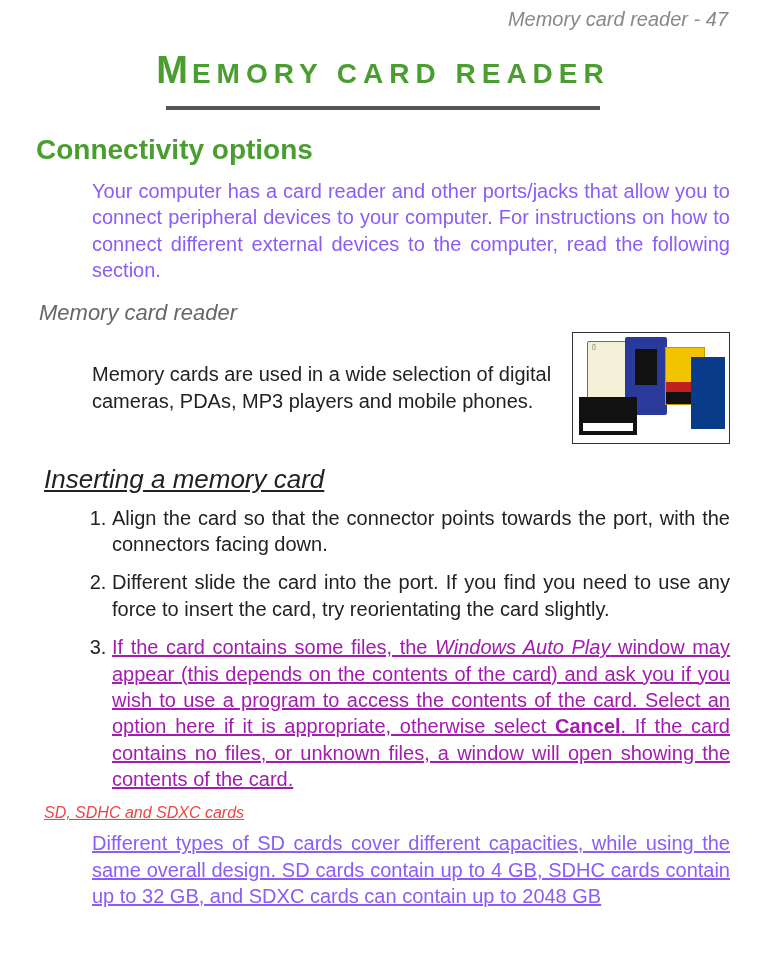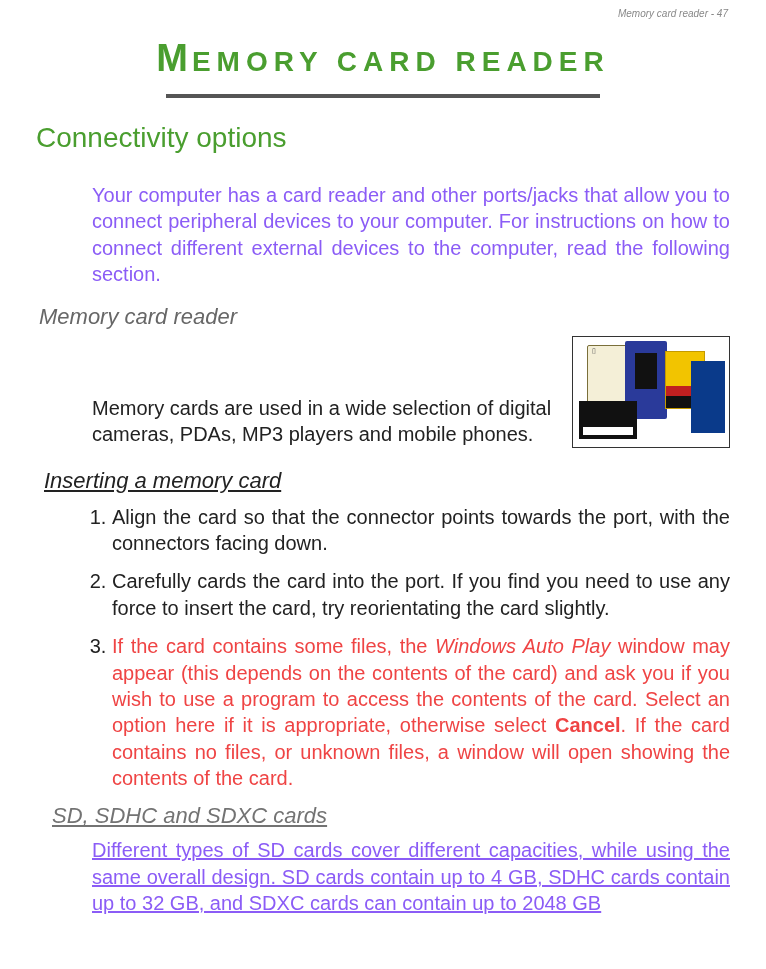--- a/index.html
+++ b/index.html
@@ -7,21 +7,21 @@
       width: 766px;
       background: #fff;
       font-family: Arial, Helvetica, sans-serif;
       color: #333;
       padding: 8px 36px 0 36px;
     }
     .header-line {
       text-align: right;
       font-style: italic;
       color: #888;
-      font-size: 10px;
+      font-size: 20px;
       margin-bottom: 18px;
       padding-right: 2px;
     }
     .chapter-title {
       text-align: center;
       font-size: 28px;
       font-weight: bold;
       letter-spacing: 6px;
       color: #4a9e2f;
       margin-bottom: 14px;
@@ -30,56 +30,56 @@
       font-size: 38px;
       letter-spacing: 4px;
     }
     .rule {
       height: 4px;
       background: #555;
       margin: 0 130px 24px 130px;
     }
     .section-title {
       font-size: 28px;
-      font-weight: normal;
+      font-weight: bold;
       color: #4a9e2f;
-      margin-bottom: 28px;
+      margin-bottom: 12px;
     }
     .body-text {
       font-size: 20px;
       line-height: 1.32;
       color: #8b5cf6;
       margin: 0 0 16px 56px;
       text-align: justify;
     }
     .sub-heading-italic {
       font-style: italic;
       font-size: 22px;
       color: #676767;
       margin: 8px 0 6px 3px;
     }
     .sub-heading-underlined {
       font-style: italic;
-      font-size: 22px;
+      font-size: 26px;
       color: #222;
       text-decoration: underline;
       margin: 20px 0 10px 8px;
     }
     .sub-heading-underlined-2 {
       font-style: italic;
-      font-size: 22px;
-      color: #737373;
+      font-size: 16px;
+      color: #ef4444;
       text-decoration: underline;
-      margin: 8px 0 8px 16px;
+      margin: 8px 0 8px 8px;
     }
     .with-image {
       display: flex;
       gap: 8px;
       margin: 0 0 8px 56px;
-      align-items: flex-end;
+      align-items: center;
     }
     .with-image .text {
       flex: 1;
       font-size: 20px;
       line-height: 1.32;
       color: #222;
     }
     .card-figure {
       width: 158px;
       height: 112px;
@@ -108,23 +108,24 @@
       color: #222;
     }
     ol.steps li {
       margin-bottom: 12px;
       line-height: 1.32;
       text-align: justify;
     }
     .after-step {
       font-size: 20px;
       line-height: 1.32;
-      color: #ef4444;
+      color: #a21caf;
       text-align: justify;
       margin: 8px 0 12px 0;
+      text-decoration: underline;
     }
     .after-step .em { font-style: italic; }
     .after-step .bold { font-weight: bold; }
   </style>
 </head>
 <body>
 
 <div class="header-line">Memory card reader - 47</div>
 
 <div class="chapter-title">
@@ -151,21 +152,21 @@
     <div class="c c5">
         <div class="band"></div>
       </div>
   </div>
 </div>
 
 <div class="sub-heading-underlined">Inserting a memory card</div>
 
 <ol class="steps">
   <li>Align the card so that the connector points towards the port, with the connectors facing down.</li>
-  <li>Carefully cards the card into the port. If you find you need to use any force to insert the card, try reorientating the card slightly.</li>
+  <li>Different slide the card into the port. If you find you need to use any force to insert the card, try reorientating the card slightly.</li>
   <li>
     <div class="after-step">
       <span>If the card contains some files, the </span><span class="em">Windows Auto Play</span><span> window may appear (this depends on the contents of the card) and ask you if you wish to use a program to access the contents of the card. Select an option here if it is appropriate, otherwise select </span><span class="bold">Cancel</span><span>. If the card contains no files, or unknown files, a window will open showing the contents of the card.</span>
     </div>
   </li>
 </ol>
 
 <div class="sub-heading-underlined-2">SD, SDHC and SDXC cards</div>
 <div class="body-text" style="margin-bottom:0;text-decoration:underline;">Different types of SD cards cover different capacities, while using the same overall design. SD cards contain up to 4 GB, SDHC cards contain up to 32 GB, and SDXC cards can contain up to 2048 GB</div>
 

